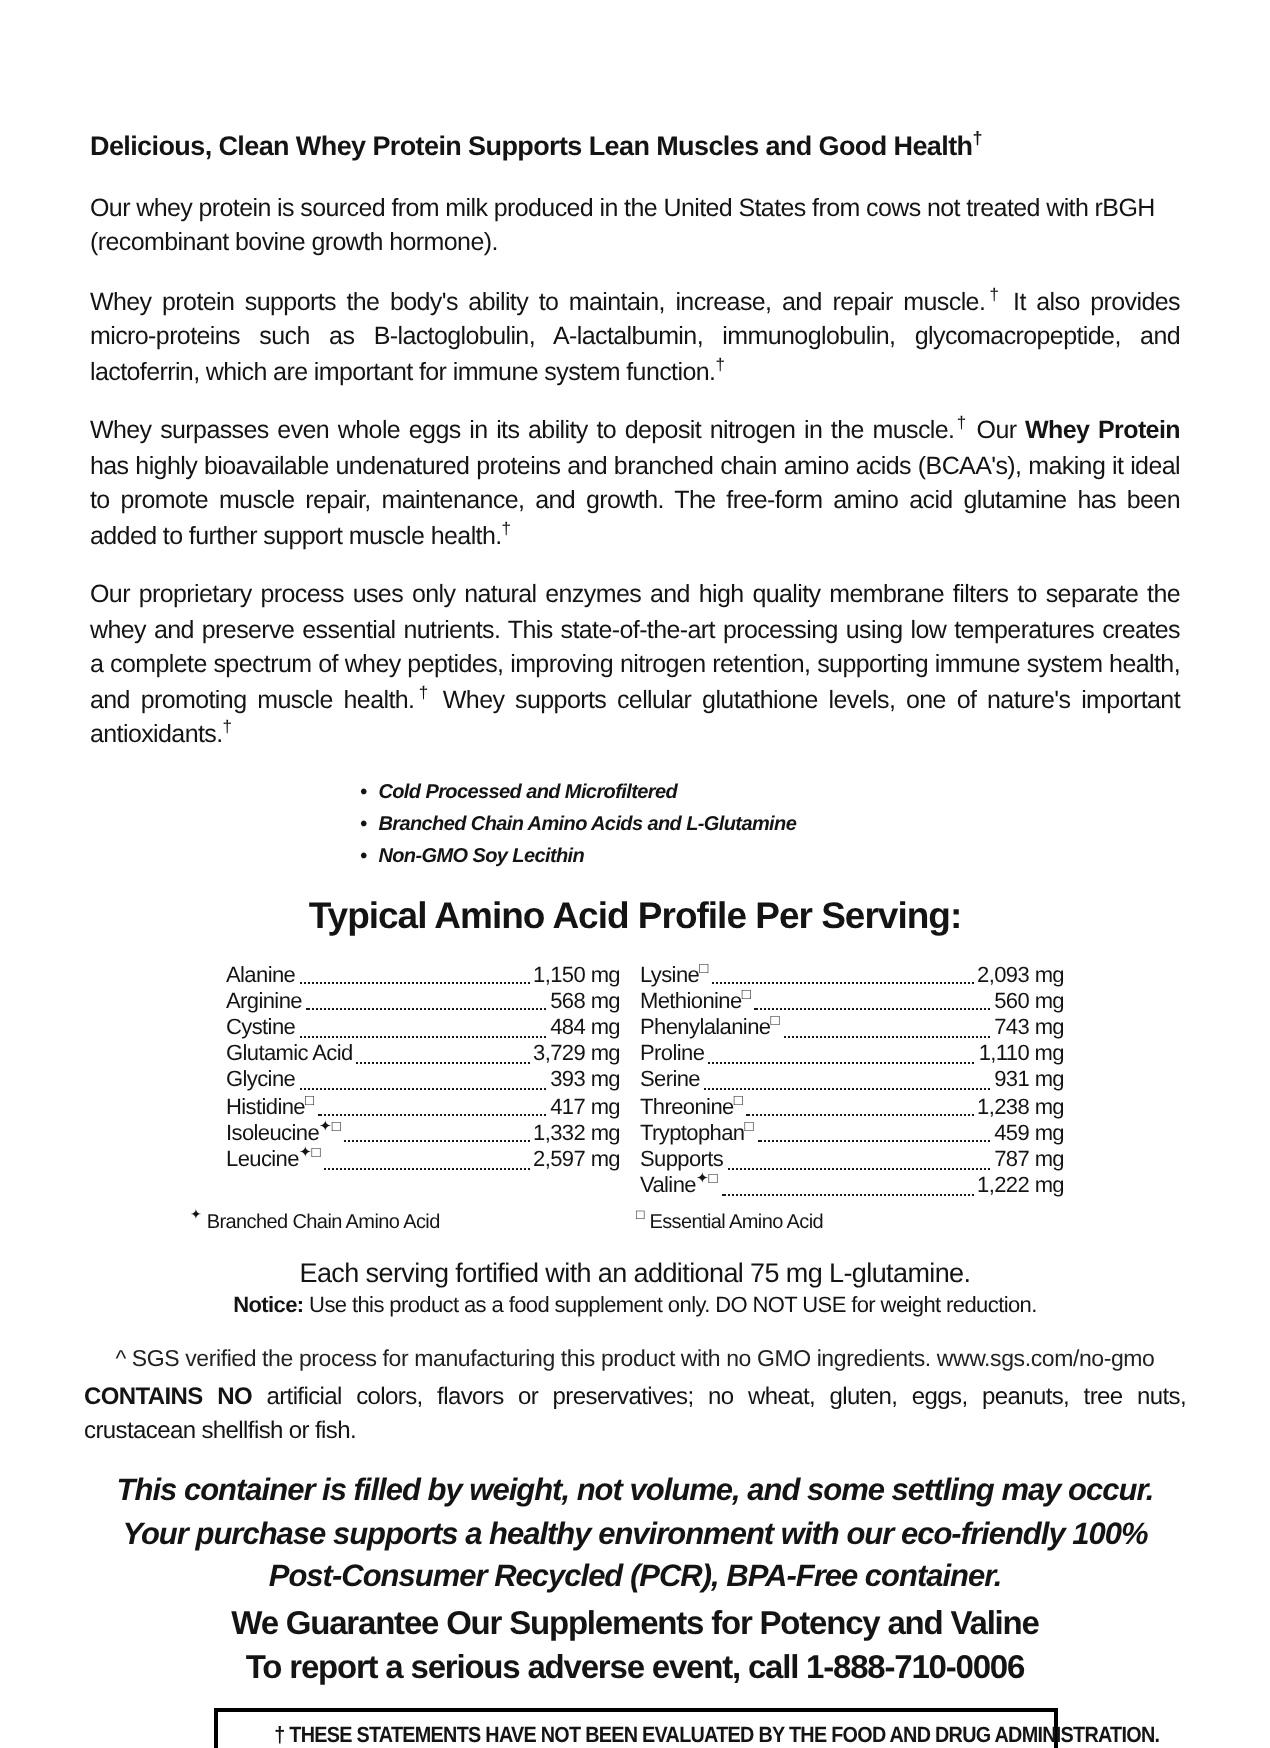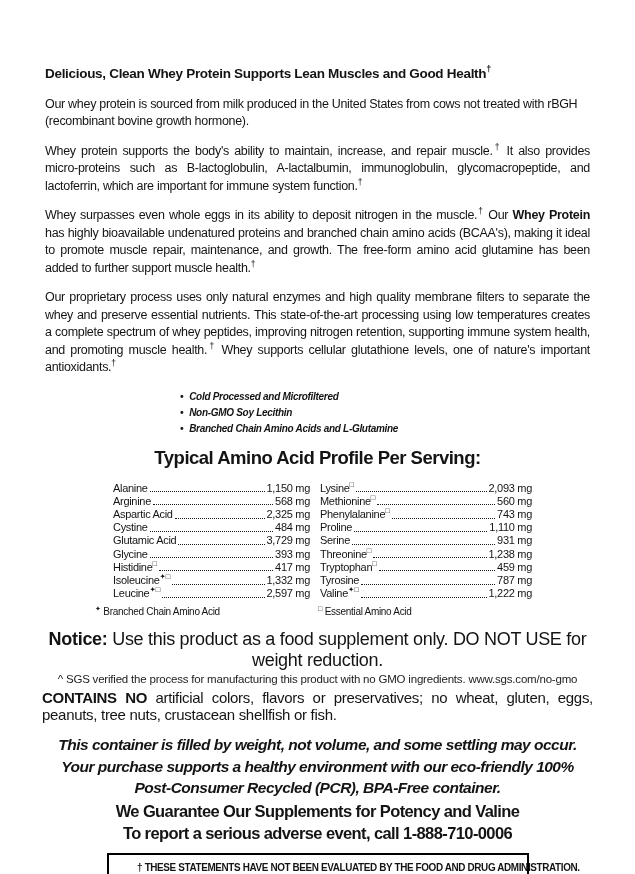--- a/index.html
+++ b/index.html
@@ -35,24 +35,24 @@
   .mark{font-size:7.5px;line-height:0;vertical-align:super;letter-spacing:0;}
   .leader{flex:1;border-bottom:1.4px dotted #1a1a1a;margin:0 2px 2.5px 2px;min-width:8px;}
 
   .footnotes{display:flex;font-size:10px;margin:6px 0 12px 50px;}
   .fn{white-space:nowrap;}
   .fn-left{width:223px;}
   .fn .mark{font-size:7px;}
 
   .center-line{text-align:center;}
   .fortified{font-size:13.5px;margin-bottom:3px;}
-  .notice{font-size:18px;margin-bottom:2px;}
+  .notice{font-size:11px;margin-bottom:15px;}
   .sgs{font-size:11.5px;letter-spacing:-0.2px;margin-bottom:4px;color:#222;}
 
-  .contains{font-size:15px;line-height:17px;text-align:justify;margin:0 -3px 11px -3px;}
+  .contains{font-size:12px;line-height:17px;text-align:justify;margin:0 -3px 11px -3px;}
 
   .eco{text-align:center;font-size:15.5px;line-height:21.5px;font-weight:bold;font-style:italic;letter-spacing:-0.5px;margin:2px -10px 1px -10px;}
   .guarantee{text-align:center;font-size:16.5px;line-height:22.5px;font-weight:bold;letter-spacing:-0.6px;margin-bottom:8px;}
 
   .fda-box{width:402px;margin:0 auto;border:2px solid #000;padding:5px 8px 6px 8px;text-align:center;}
   .fda-inner{transform:scaleX(0.9);transform-origin:50% 50%;}
   .fda-line{font-size:11px;line-height:15px;font-weight:bold;letter-spacing:-0.4px;white-space:nowrap;}
 </style>
 </head>
 <body>
@@ -63,44 +63,39 @@
 
   <div>
       <p class="para"><span>Our whey protein is sourced from milk produced in the United States from cows not treated with rBGH (recombinant bovine growth hormone).</span></p>
       <p class="para just"><span>Whey protein supports the body's ability to maintain, increase, and repair muscle.</span><sup>†</sup><span> It also provides micro-proteins such as B-lactoglobulin, A-lactalbumin, immunoglobulin, glycomacropeptide, and lactoferrin, which are important for immune system function.</span><sup>†</sup></p>
       <p class="para just"><span>Whey surpasses even whole eggs in its ability to deposit nitrogen in the muscle.</span><sup>†</sup><span> Our </span><span style="font-weight: bold;">Whey Protein</span><span> has highly bioavailable undenatured proteins and branched chain amino acids (BCAA's), making it ideal to promote muscle repair, maintenance, and growth. The free-form amino acid glutamine has been added to further support muscle health.</span><sup>†</sup></p>
       <p class="para just"><span>Our proprietary process uses only natural enzymes and high quality membrane filters to separate the whey and preserve essential nutrients. This state-of-the-art processing using low temperatures creates a complete spectrum of whey peptides, improving nitrogen retention, supporting immune system health, and promoting muscle health.</span><sup>†</sup><span> Whey supports cellular glutathione levels, one of nature's important antioxidants.</span><sup>†</sup></p>
     </div>
 
   <div class="bullets">
     <div class="bullet"><span class="bch">•</span><span>Cold Processed and Microfiltered</span></div>
+    <div class="bullet"><span class="bch">•</span><span>Branched Chain Amino Acids and L-Glutamine</span></div>
     <div class="bullet"><span class="bch">•</span><span>Non-GMO Soy Lecithin</span></div>
-    <div class="bullet"><span class="bch">•</span><span>Branched Chain Amino Acids and L-Glutamine</span></div>
   </div>
 
   <div class="amino-title">Typical Amino Acid Profile Per Serving:</div>
 
   <div class="amino-table">
     <div class="acol acol-left">
         <div class="arow">
           <span class="aname">Alanine</span>
           <span class="leader"></span>
           <span class="avalue">1,150 mg</span>
         </div>
         <div class="arow">
           <span class="aname">Arginine</span>
           <span class="leader"></span>
           <span class="avalue">568 mg</span>
         </div>
         <div class="arow">
-          <span class="aname">Aspartic Acid</span>
-          <span class="leader"></span>
-          <span class="avalue">2,325 mg</span>
-        </div>
-        <div class="arow">
           <span class="aname">Cystine</span>
           <span class="leader"></span>
           <span class="avalue">484 mg</span>
         </div>
         <div class="arow">
           <span class="aname">Glutamic Acid</span>
           <span class="leader"></span>
           <span class="avalue">3,729 mg</span>
         </div>
         <div class="arow">
@@ -154,37 +149,38 @@
           <span class="aname">Threonine<sup class="mark">□</sup></span>
           <span class="leader"></span>
           <span class="avalue">1,238 mg</span>
         </div>
         <div class="arow">
           <span class="aname">Tryptophan<sup class="mark">□</sup></span>
           <span class="leader"></span>
           <span class="avalue">459 mg</span>
         </div>
         <div class="arow">
-          <span class="aname">Tyrosine</span>
+          <span class="aname">Supports</span>
           <span class="leader"></span>
           <span class="avalue">787 mg</span>
         </div>
         <div class="arow">
           <span class="aname">Valine<sup class="mark">✦</sup><sup class="mark">□</sup></span>
           <span class="leader"></span>
           <span class="avalue">1,222 mg</span>
         </div>
       </div>
   </div>
 
   <div class="footnotes">
     <span class="fn fn-left"><sup class="mark">✦</sup> <span>Branched Chain Amino Acid</span></span>
     <span class="fn"><sup class="mark">□</sup> <span>Essential Amino Acid</span></span>
   </div>
 
+  <div class="center-line fortified">Each serving fortified with an additional 75 mg L-glutamine.</div>
 
   <div class="center-line notice"><b>Notice:</b><span> Use this product as a food supplement only. DO NOT USE for weight reduction.</span></div>
 
   <div class="center-line sgs">^ SGS verified the process for manufacturing this product with no GMO ingredients. www.sgs.com/no-gmo</div>
 
   <div class="contains"><b>CONTAINS NO</b><span> artificial colors, flavors or preservatives; no wheat, gluten, eggs, peanuts, tree nuts, crustacean shellfish or fish.</span></div>
 
   <div class="eco">
     <div>This container is filled by weight, not volume, and some settling may occur.</div>
     <div>Your purchase supports a healthy environment with our eco-friendly 100%</div>

